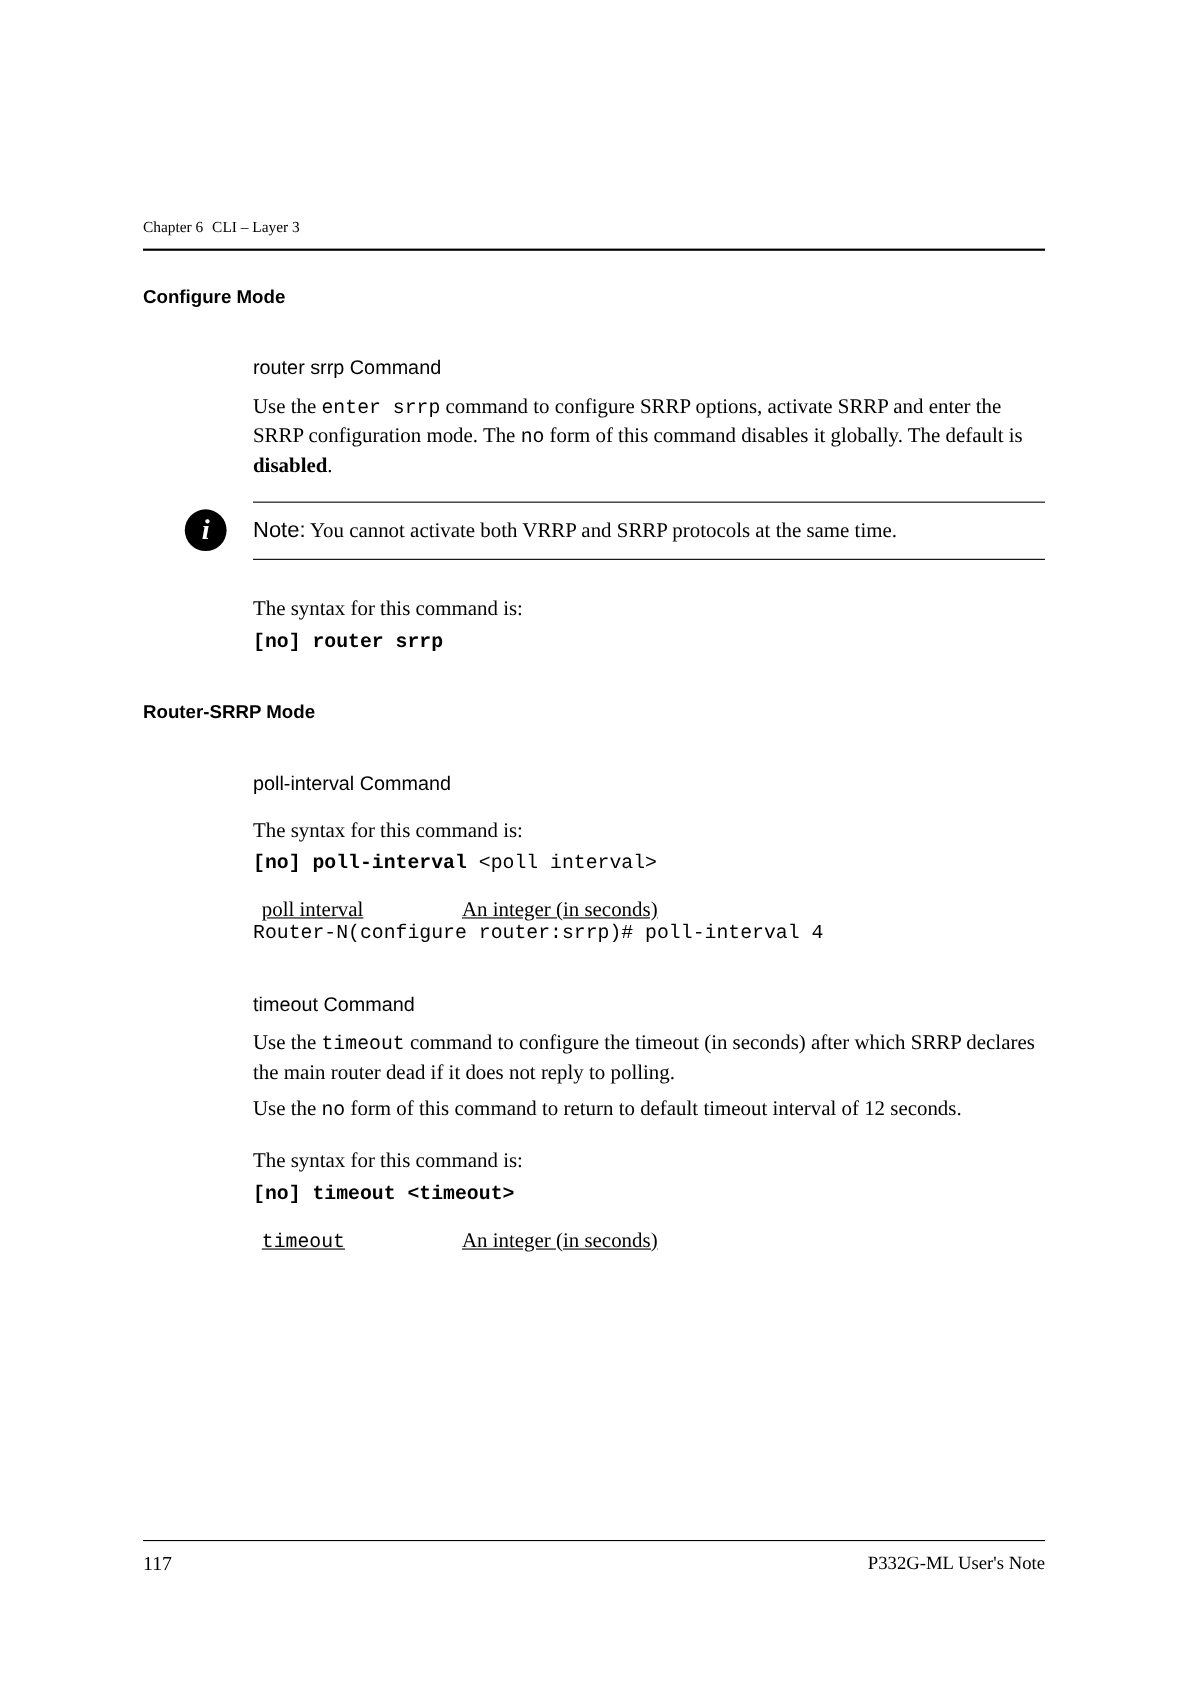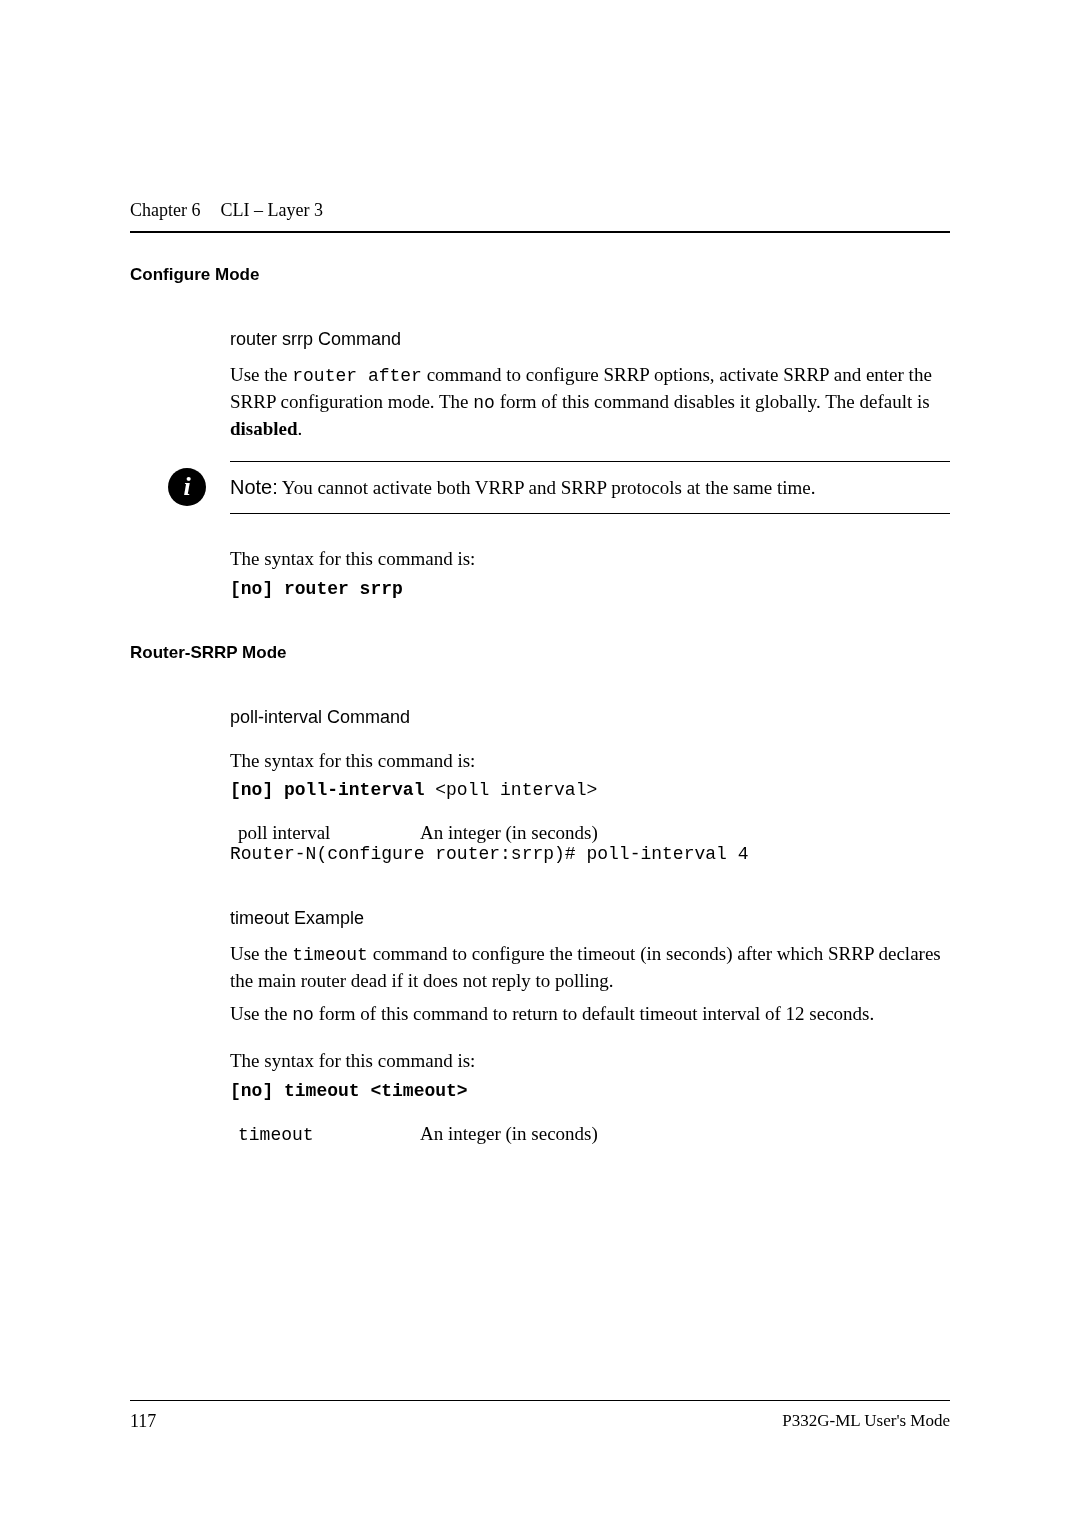--- a/index.html
+++ b/index.html
@@ -16,22 +16,22 @@
       color: #000000;
       position: relative;
     }
     
     .page-container {
       padding: 200px 130px 60px 130px;
     }
     
     .header-row {
       display: flex;
-      gap: 20px;
-      font-size: 18px;
+      gap: 8px;
+      font-size: 14px;
       margin-bottom: 10px;
     }
     
     .header-rule {
       border: none;
       border-top: 2px solid #000;
       margin-bottom: 32px;
     }
     
     .section-header {
@@ -138,20 +138,21 @@
       font-weight: bold;
       font-size: 17px;
       margin-top: 44px;
       margin-bottom: 40px;
     }
     
     .param-row {
       display: flex;
       margin-top: 22px;
       font-size: 19px;
+      text-decoration: underline;
     }
     
     .param-name {
       width: 190px;
       padding-left: 8px;
     }
     
     .param-desc {
       flex: 1;
     }
@@ -203,21 +204,21 @@
     <span>Chapter 6</span>
     <span>CLI – Layer 3</span>
   </div>
   <hr class="header-rule">
 
   <div class="section-header">Configure Mode</div>
 
   <div class="content-indent">
     <div class="subsection-title">router srrp Command</div>
     <div class="body-text spaced">
-      <span>Use the </span><span class="mono">router after</span><span> command to configure SRRP options, activate SRRP and enter the SRRP configuration mode. The </span><span class="mono">no</span><span> form of this command disables it globally. The default is </span><span class="bold">disabled</span><span>.</span>
+      <span>Use the </span><span class="mono">enter srrp</span><span> command to configure SRRP options, activate SRRP and enter the SRRP configuration mode. The </span><span class="mono">no</span><span> form of this command disables it globally. The default is </span><span class="bold">disabled</span><span>.</span>
     </div>
   </div>
 
   <div class="note-block">
     <hr class="note-rule">
     <div class="note-content">
       <div class="note-icon">i</div>
       <div class="note-text">
         <span class="note-label">Note:</span><span>  You cannot activate both VRRP and SRRP protocols at the same time.</span>
       </div>
@@ -242,21 +243,21 @@
 
     <div class="param-row">
       <div class="param-name">poll interval</div>
       <div class="param-desc">An integer (in seconds)</div>
     </div>
 
     <div class="example-code">Router-N(configure router:srrp)# poll-interval 4</div>
   </div>
 
   <div class="content-indent subsection-spacer">
-    <div class="subsection-title">timeout Example</div>
+    <div class="subsection-title">timeout Command</div>
     <div class="body-text">
       <span>Use the </span><span class="mono">timeout</span><span> command to configure the timeout (in seconds) after which SRRP declares the main router dead if it does not reply to polling.</span>
     </div>
     <div class="body-text spaced">
       <span>Use the </span><span class="mono">no</span><span> form of this command to return to default timeout interval of 12 seconds.</span>
     </div>
 
     <div class="body-text" style="margin-top:20px;">The syntax for this command is:</div>
     <div class="syntax-line">[no] timeout &lt;timeout&gt;</div>
 
@@ -265,15 +266,15 @@
       <div class="param-desc">An integer (in seconds)</div>
     </div>
   </div>
 
 </div>
 
 <div class="footer">
   <hr class="footer-rule">
   <div class="footer-row">
     <span>117</span>
-    <span class="footer-right">P332G-ML User's Mode</span>
+    <span class="footer-right">P332G-ML User's Note</span>
   </div>
 </div>
 
 </body></html>

